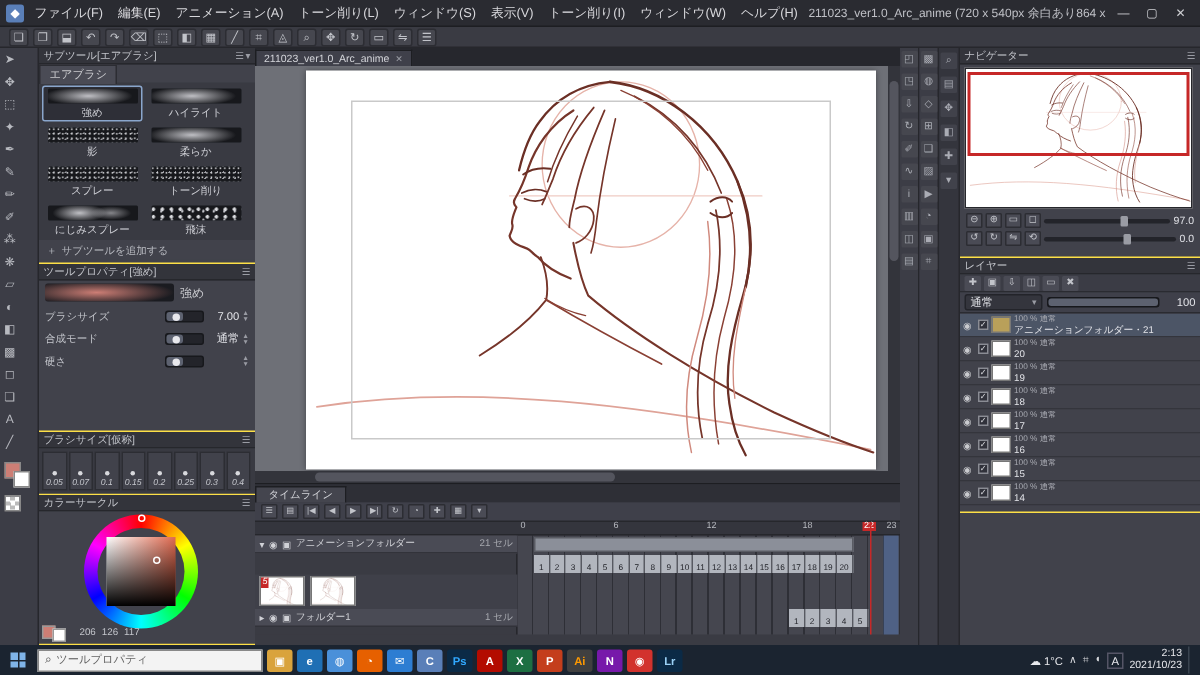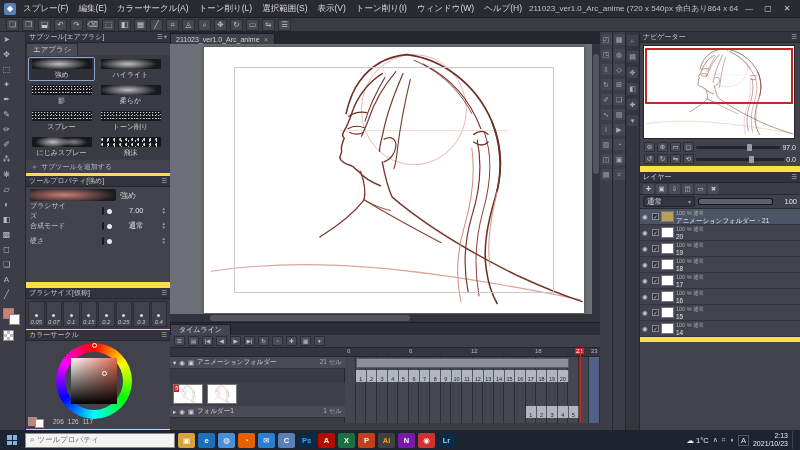--- a/index.html
+++ b/index.html
@@ -20,21 +20,21 @@
   
   .toolstrip{left:0;top:32px;width:26px;height:398px;background:#3c3d46;border-right:1px solid #26272c;display:flex;flex-direction:column;}
   .tool-icons{display:flex;flex-wrap:wrap;}
   .tool-icon{width:13px;height:15px;font-size:8px;line-height:15px;text-align:center;color:#b8bac0;}
   .tool-swatches{margin-top:4px;position:relative;height:40px;}
   .swatch-fg{position:absolute;left:3px;top:2px;width:11px;height:11px;background:var(--fg-color,#cd7e75);border:1px solid #888;}
   .swatch-bg{position:absolute;left:9px;top:8px;width:11px;height:11px;background:#fff;border:1px solid #888;}
   .swatch-trans{position:absolute;left:3px;top:24px;width:11px;height:11px;border:1px solid #888;background:conic-gradient(#bbb 0 25%,#fff 0 50%,#bbb 0 75%,#fff 0) 0 0/6px 6px;}
   
   .leftcol{left:26px;top:32px;width:144px;height:398px;background:#41424b;border-right:1px solid #26272c;}
-  .panel{position:absolute;left:0;width:144px;background:#41424b;border-bottom:6px solid #fde047;}
+  .panel{position:absolute;left:0;width:144px;background:#41424b;border-bottom:1px solid #fde047;}
   .panel-head{height:11px;background:#33343b;display:flex;align-items:center;gap:2px;padding:0 3px;font-size:7px;color:#c4c6cc;border-bottom:1px solid #26272c;}
   .panel-head .ph-icons{margin-left:auto;display:flex;gap:1px;color:#9a9ca4;font-size:6.5px;}
   
   .p-subtool{top:0;height:144px;}
   .group-tab{height:12px;display:flex;align-items:center;}
   .group-tab span{background:#4a4b55;border:1px solid #2c2d33;border-bottom:none;padding:1px 6px;font-size:7.5px;}
   .subtool-grid{display:flex;flex-wrap:wrap;padding:2px;gap:2px;background:#393a42;height:105px;overflow:hidden;}
   .subtool-item{width:67px;height:24px;display:flex;flex-direction:column;align-items:center;border:1px solid transparent;border-radius:2px;}
   .subtool-item[data-selected="true"]{border-color:#8aa6cc;background:#2e2f37;}
   .subtool-preview{width:60px;height:11px;background:#17181c;border-radius:1px;margin-top:1px;position:relative;overflow:hidden;}
@@ -44,21 +44,21 @@
   .subtool-preview[data-preview="splatter"]::after{content:"";position:absolute;inset:0;background:radial-gradient(circle at 20% 50%,#d8d9dd 0 1.1px,transparent 1.3px) 0 0/6px 5px,radial-gradient(circle at 65% 30%,#c0c1c7 0 .8px,transparent 1px) 2px 2px/7px 6px;}
   .subtool-label{font-size:7px;margin-top:1px;color:#cfd0d6;}
   .add-subtool{height:13px;display:flex;align-items:center;gap:3px;padding:0 5px;font-size:7px;color:#b8bac0;background:#41424b;}
   
   .p-toolprop{top:144px;height:112px;}
   .tp-name{display:flex;align-items:center;gap:4px;padding:2px 4px;}
   .tp-stroke{width:86px;height:12px;background:#1a1b20;border-radius:2px;position:relative;overflow:hidden;}
   .tp-stroke::after{content:"";position:absolute;inset:0;background:radial-gradient(ellipse 80% 90% at 40% 50%,var(--fg-color,#cd7e75),rgba(205,126,117,0) 75%);}
   .tp-row{display:flex;align-items:center;height:15px;padding:0 4px;gap:3px;}
   .tp-label{width:46px;font-size:7px;color:#c4c6cc;}
-  .tp-control{flex:1;display:flex;align-items:center;gap:18px;padding-left:31px;}
+  .tp-control{flex:1;display:flex;align-items:center;gap:2px;padding-left:31px;}
   .bar{flex:1;height:8px;background:#23242a;border:1px solid #17181c;border-radius:2px;position:relative;}
   .bar .dot{position:absolute;left:4px;top:1px;width:5px;height:5px;border-radius:50%;background:#e8e8ec;}
   .bar .fill{position:absolute;left:0;top:0;bottom:0;width:48%;background:#5d6270;border-radius:2px;}
   .tp-val{width:22px;text-align:right;font-size:7.5px;color:#e2e3e8;}
   .spin{display:flex;flex-direction:column;font-size:4.5px;line-height:4px;color:#9a9ca4;}
   .dd{flex:1;height:11px;background:#34353d;border:1px solid #23242a;border-radius:2px;display:flex;align-items:center;padding:0 3px;font-size:7.5px;color:#e0e1e6;}
   .dd .caret{margin-left:auto;font-size:6px;color:#9a9ca4;}
   
   .p-brush{top:256px;height:42px;}
   .bs-grid{display:flex;padding:2px 2px;gap:1px;background:#393a42;height:30px;}
@@ -212,25 +212,25 @@
     </g>
   </defs>
 </svg>
 
 <div class="app">
 
   <div class="abs menubar">
     <span class="applogo">◆</span>
     <div class="menus">
 
-    <span class="menu-item">スプレー(F)</span>
+    <span class="menu-item">ファイル(F)</span>
         <span class="menu-item">編集(E)</span>
-        <span class="menu-item">カラーサークル(A)</span>
+        <span class="menu-item">アニメーション(A)</span>
         <span class="menu-item">トーン削り(L)</span>
-        <span class="menu-item">選択範囲(S)</span>
+        <span class="menu-item">ウィンドウ(S)</span>
         <span class="menu-item">表示(V)</span>
         <span class="menu-item">トーン削り(I)</span>
         <span class="menu-item">ウィンドウ(W)</span>
         <span class="menu-item">ヘルプ(H)</span>
       </div>
     <div class="wintitle">211023_ver1.0_Arc_anime (720 x 540px 余白あり864 x 648px 144dpi 97.0%) - CLIP STUDIO PAINT PRO</div>
     <div class="wincontrols">
       <span>—</span>
       <span>▢</span>
       <span>✕</span>

